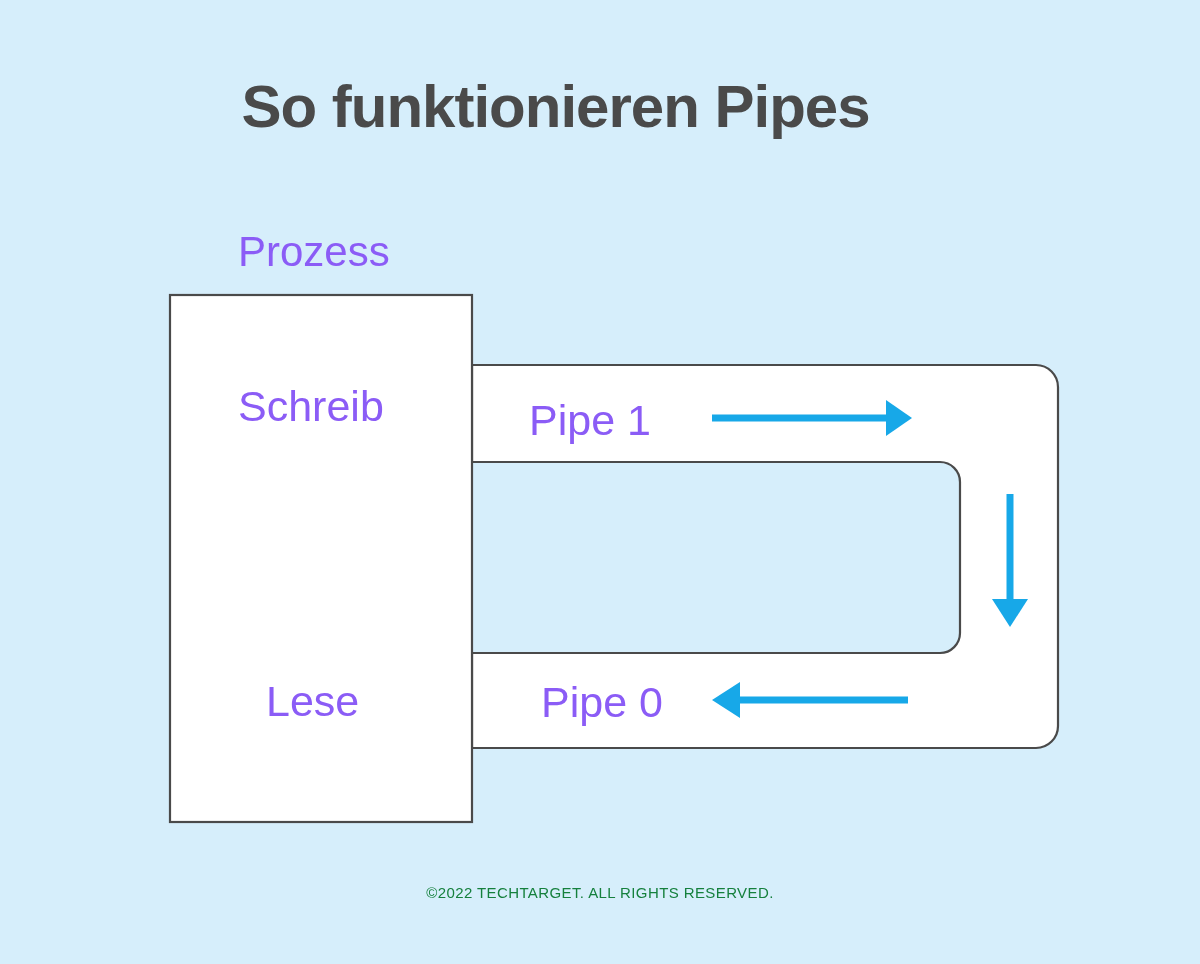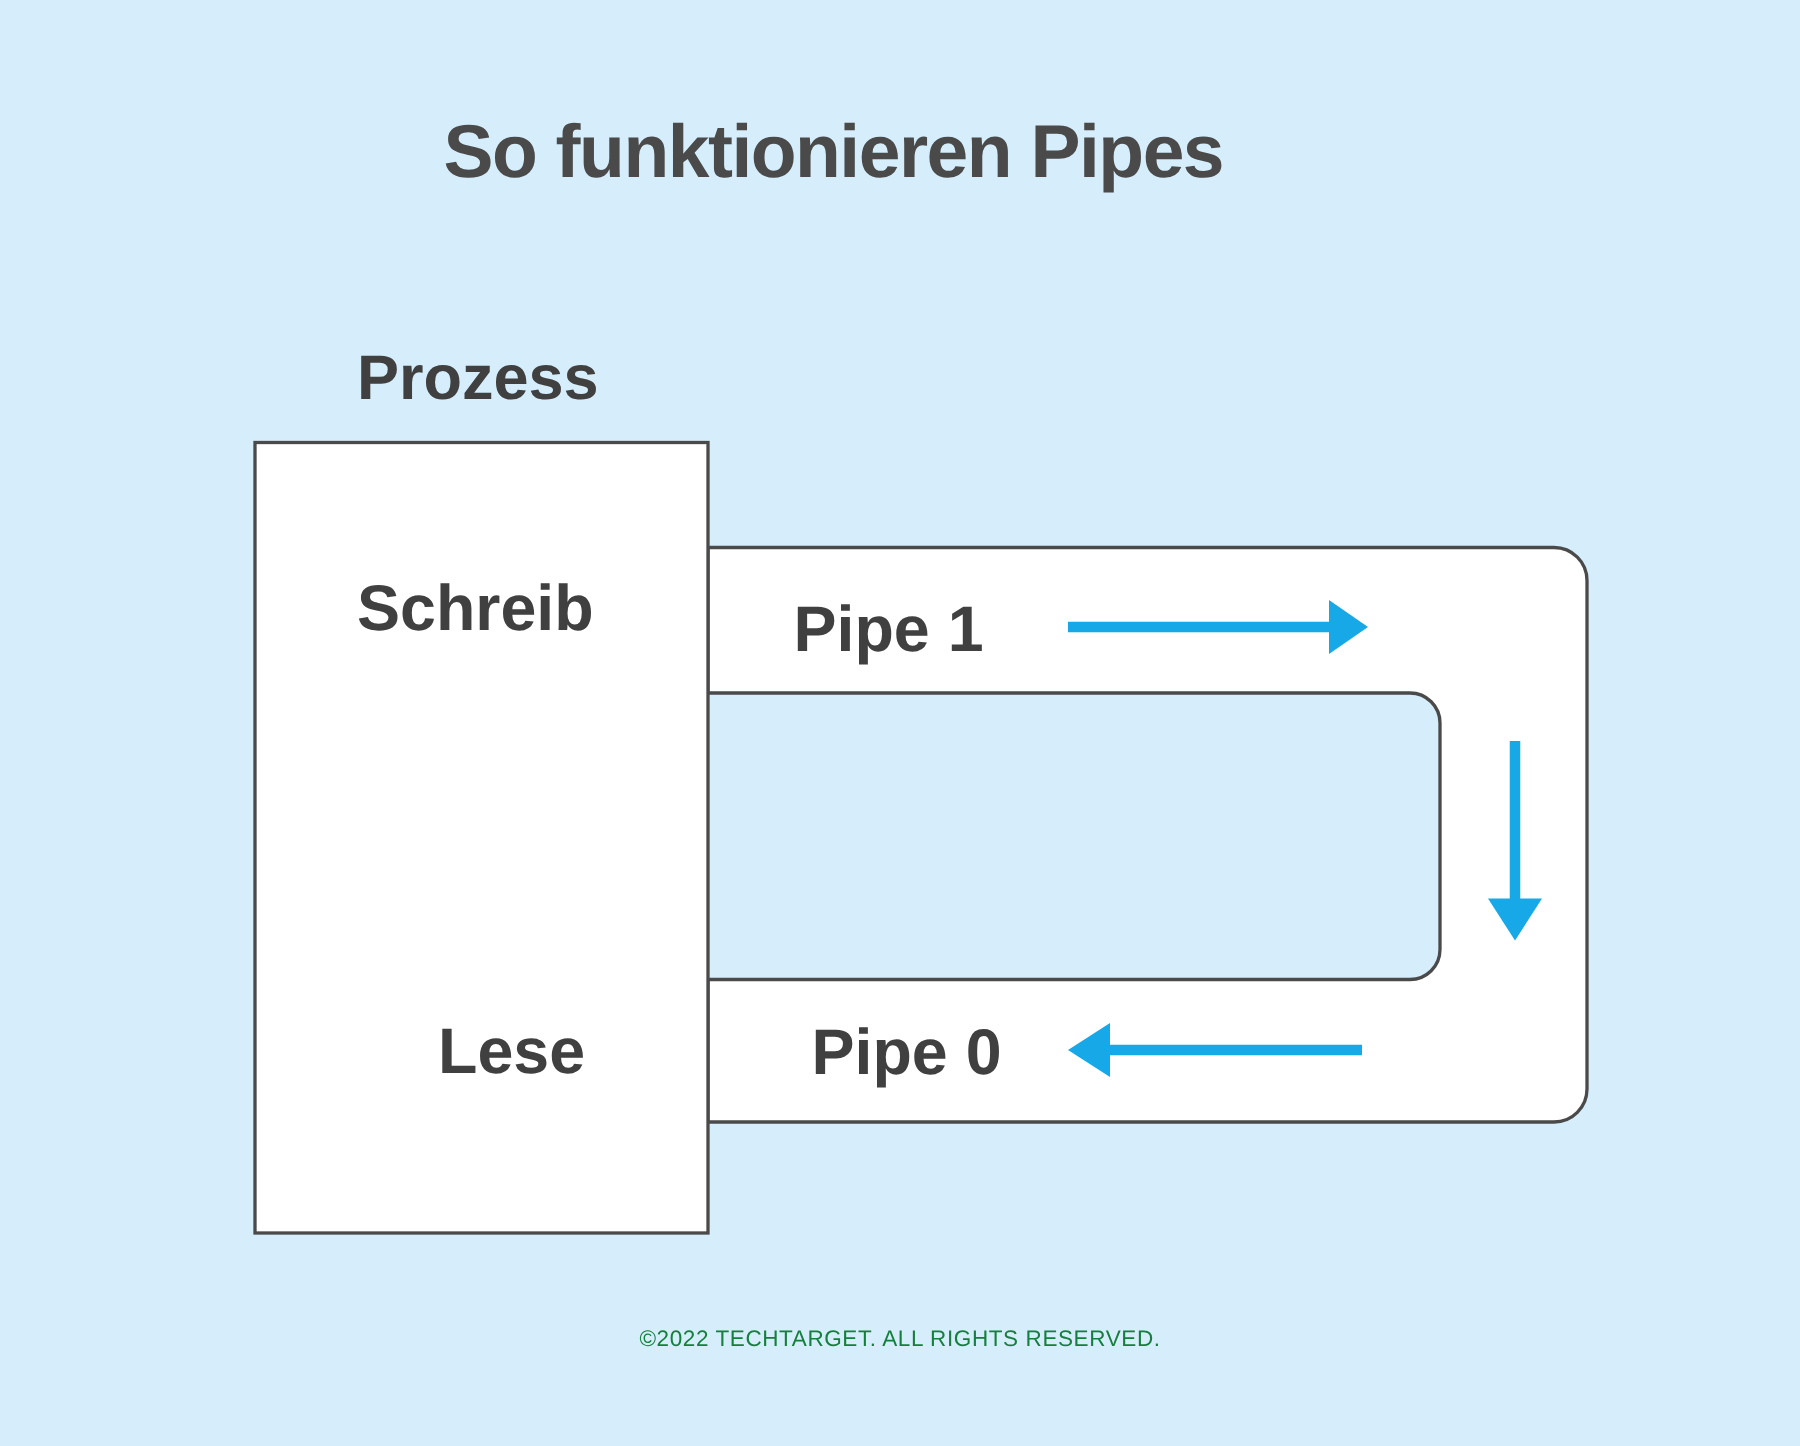--- a/index.html
+++ b/index.html
@@ -20,55 +20,55 @@
     background: #d6eefb;
   }
 
   
   #title {
     position: absolute;
     left: 0;
     top: 72px;
     width: 1111px;
     text-align: center;
-    font-size: 50px;
+    font-size: 60px;
     font-weight: bold;
     color: #4a4a4a;
     letter-spacing: -1px;
     white-space: nowrap;
   }
 
   
   #diagram {
     position: absolute;
     left: 0;
     top: 0;
     width: 1200px;
     height: 964px;
   }
 
   
   .label {
     position: absolute;
-    color: #404040;
+    color: #8b5cf6;
     font-size: 43px;
-    font-weight: bold;
+    font-weight: normal;
     white-space: nowrap;
   }
   #lbl-process {
     left: 238px;
     top: 228px;
     font-size: 42px;
   }
   #lbl-write {
     left: 238px;
     top: 382px;
   }
   #lbl-read   {
-    left: 292px;
+    left: 266px;
     top: 677px;
   }
   #lbl-pipe1 {
     left: 529px;
     top: 396px;
   }
   #lbl-pipe0 {
     left: 529px;
     top: 678px;
     margin-left: 12px;

